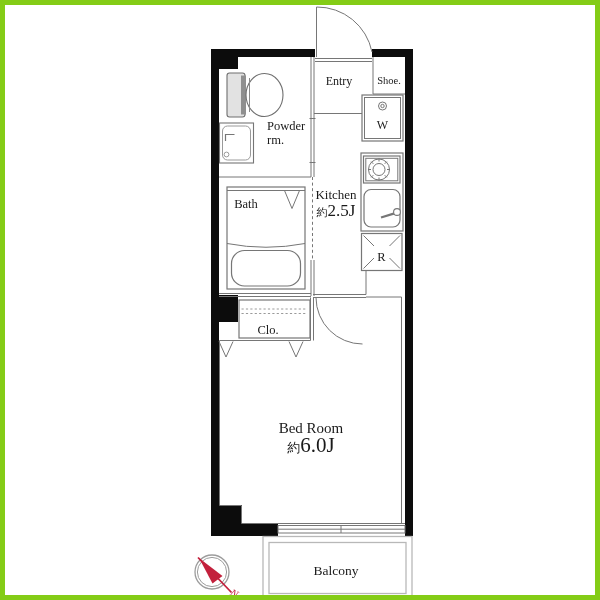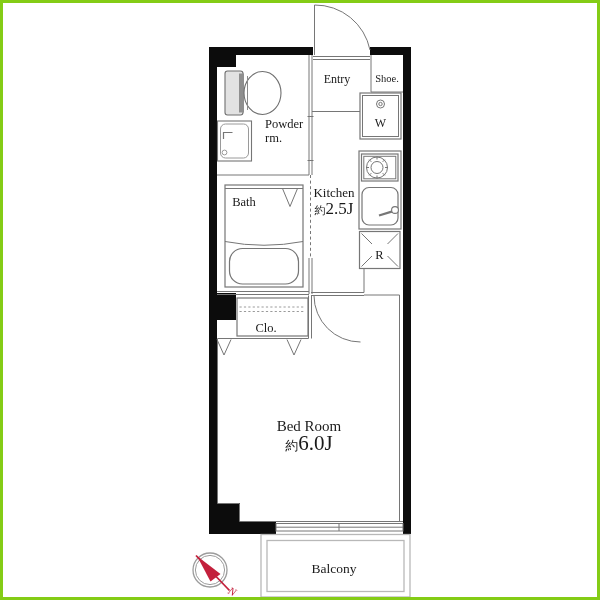--- a/index.html
+++ b/index.html
@@ -4,21 +4,21 @@
 <style>
   :root{
     --wall:#0c0c0c;
     --line:#767676;
     --accent:#c3203c;
     --text:#1a1a1a;
   }
   html,body{margin:0;padding:0;background:#fff;}
   #stage{
     position:relative;width:600px;height:600px;box-sizing:border-box;
-    background:#ffffff;border:3px solid #84cc16;overflow:hidden;
+    background:#ffffff;border:5px solid #84cc16;overflow:hidden;
   }
   svg{display:block;}
   .wall{fill:var(--wall);stroke:none;}
   .ln{stroke:var(--line);fill:none;stroke-width:1.2;}
   .thin{stroke-width:1;}
   .dash{stroke-dasharray:3 2.6;}
   .poledash{stroke-dasharray:2.2 2.2;stroke:#9a9a9a;stroke-width:1;}
   .fixfill{fill:#ffffff;}
   .balc{stroke:#b8b8b8;fill:none;stroke-width:1.3;}
   .ring{stroke:#9c9c9c;fill:none;}

